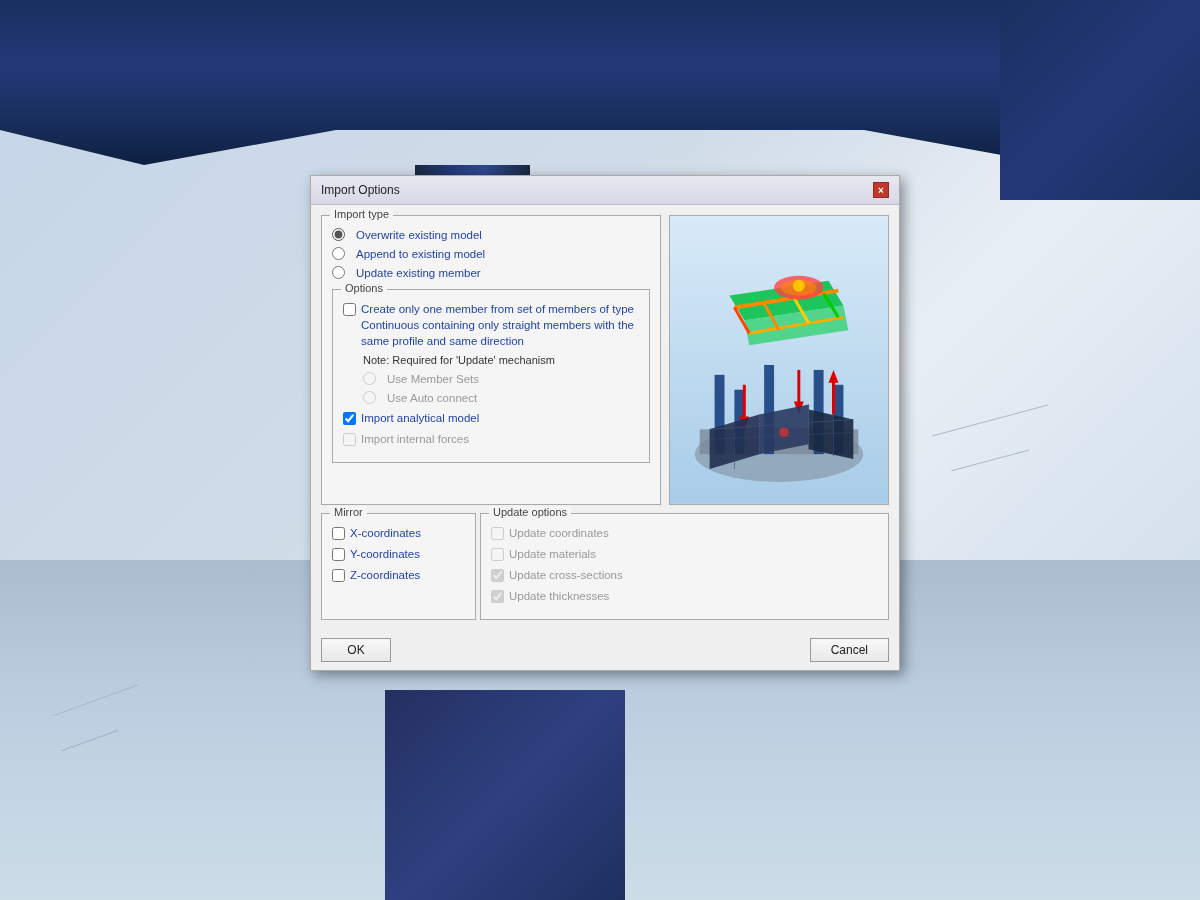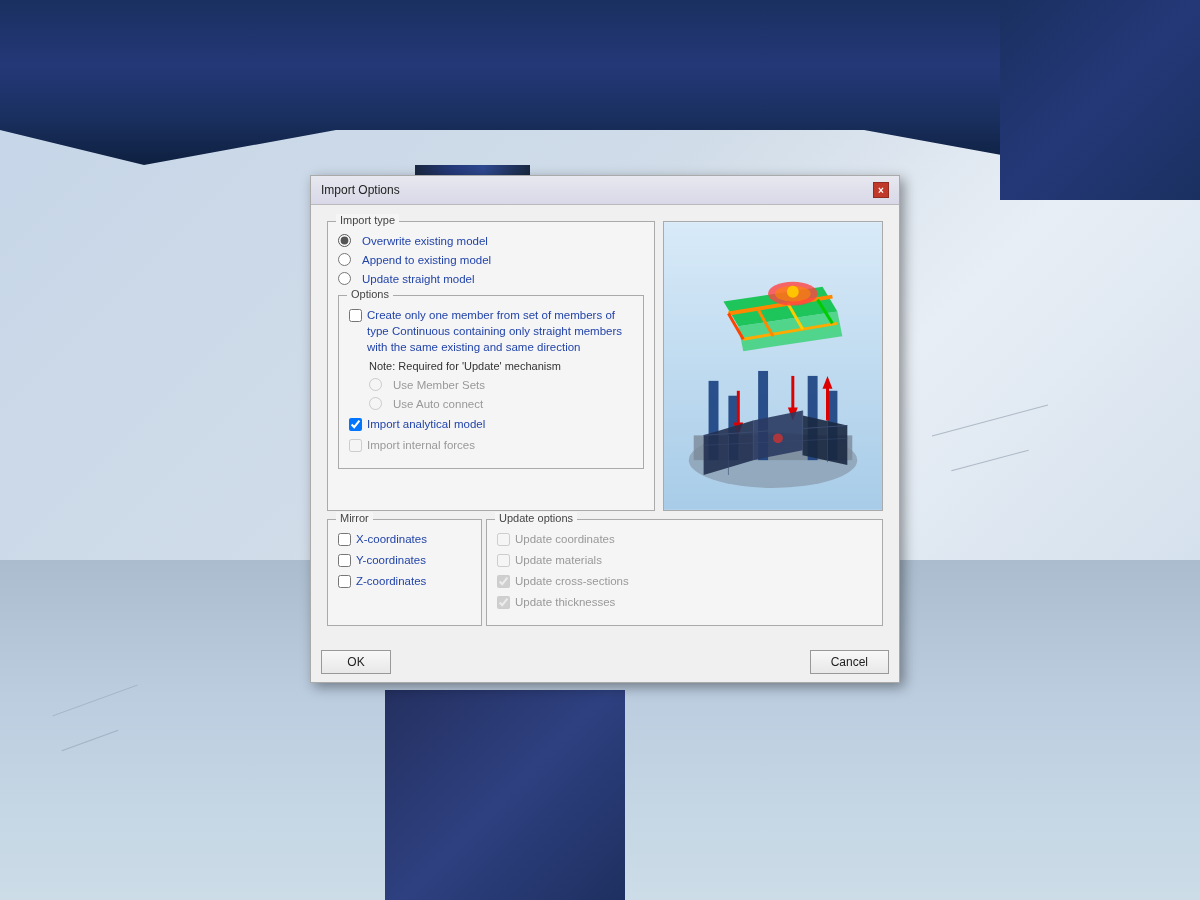--- a/index.html
+++ b/index.html
@@ -53,21 +53,21 @@
       height: 16px;
       display: flex;
       align-items: center;
       justify-content: center;
       cursor: pointer;
       font-size: 10px;
       font-weight: bold;
     }
 
     .dialog-content {
-      padding: 16px;
+      padding: 10px;
       display: flex;
       flex-direction: column;
       gap: 8px;
     }
 
     .dialog-top-row {
       display: flex;
       gap: 8px;
     }
 
@@ -241,29 +241,29 @@
         <div class="radio-item">
           <input type="radio" name="import_type" checked="" style="">
           <span class="radio-label">Overwrite existing model</span>
         </div>
         <div class="radio-item">
           <input type="radio" name="import_type" style="">
           <span class="radio-label">Append to existing model</span>
         </div>
         <div class="radio-item">
           <input type="radio" name="import_type" style="">
-          <span class="radio-label">Update straight model</span>
+          <span class="radio-label">Update existing member</span>
         </div>
 
         <div class="fieldset-group options-group" style="margin-top:10px;">
           <span class="fieldset-legend">Options</span>
 
           <div class="checkbox-item">
             <input type="checkbox" style="">
-            <span class="checkbox-label">Create only one member from set of members of type Continuous containing only straight members with the same existing and same direction</span>
+            <span class="checkbox-label">Create only one member from set of members of type Continuous containing only straight members with the same profile and same direction</span>
           </div>
 
           <div class="note-text">Note: Required for 'Update' mechanism</div>
 
           <div class="radio-item" style="margin-left:20px;">
             <input type="radio" name="member_option" disabled="" style="">
             <span class="radio-label disabled">Use Member Sets</span>
           </div>
           <div class="radio-item" style="margin-left:20px;">
             <input type="radio" name="member_option" disabled="" style="">

